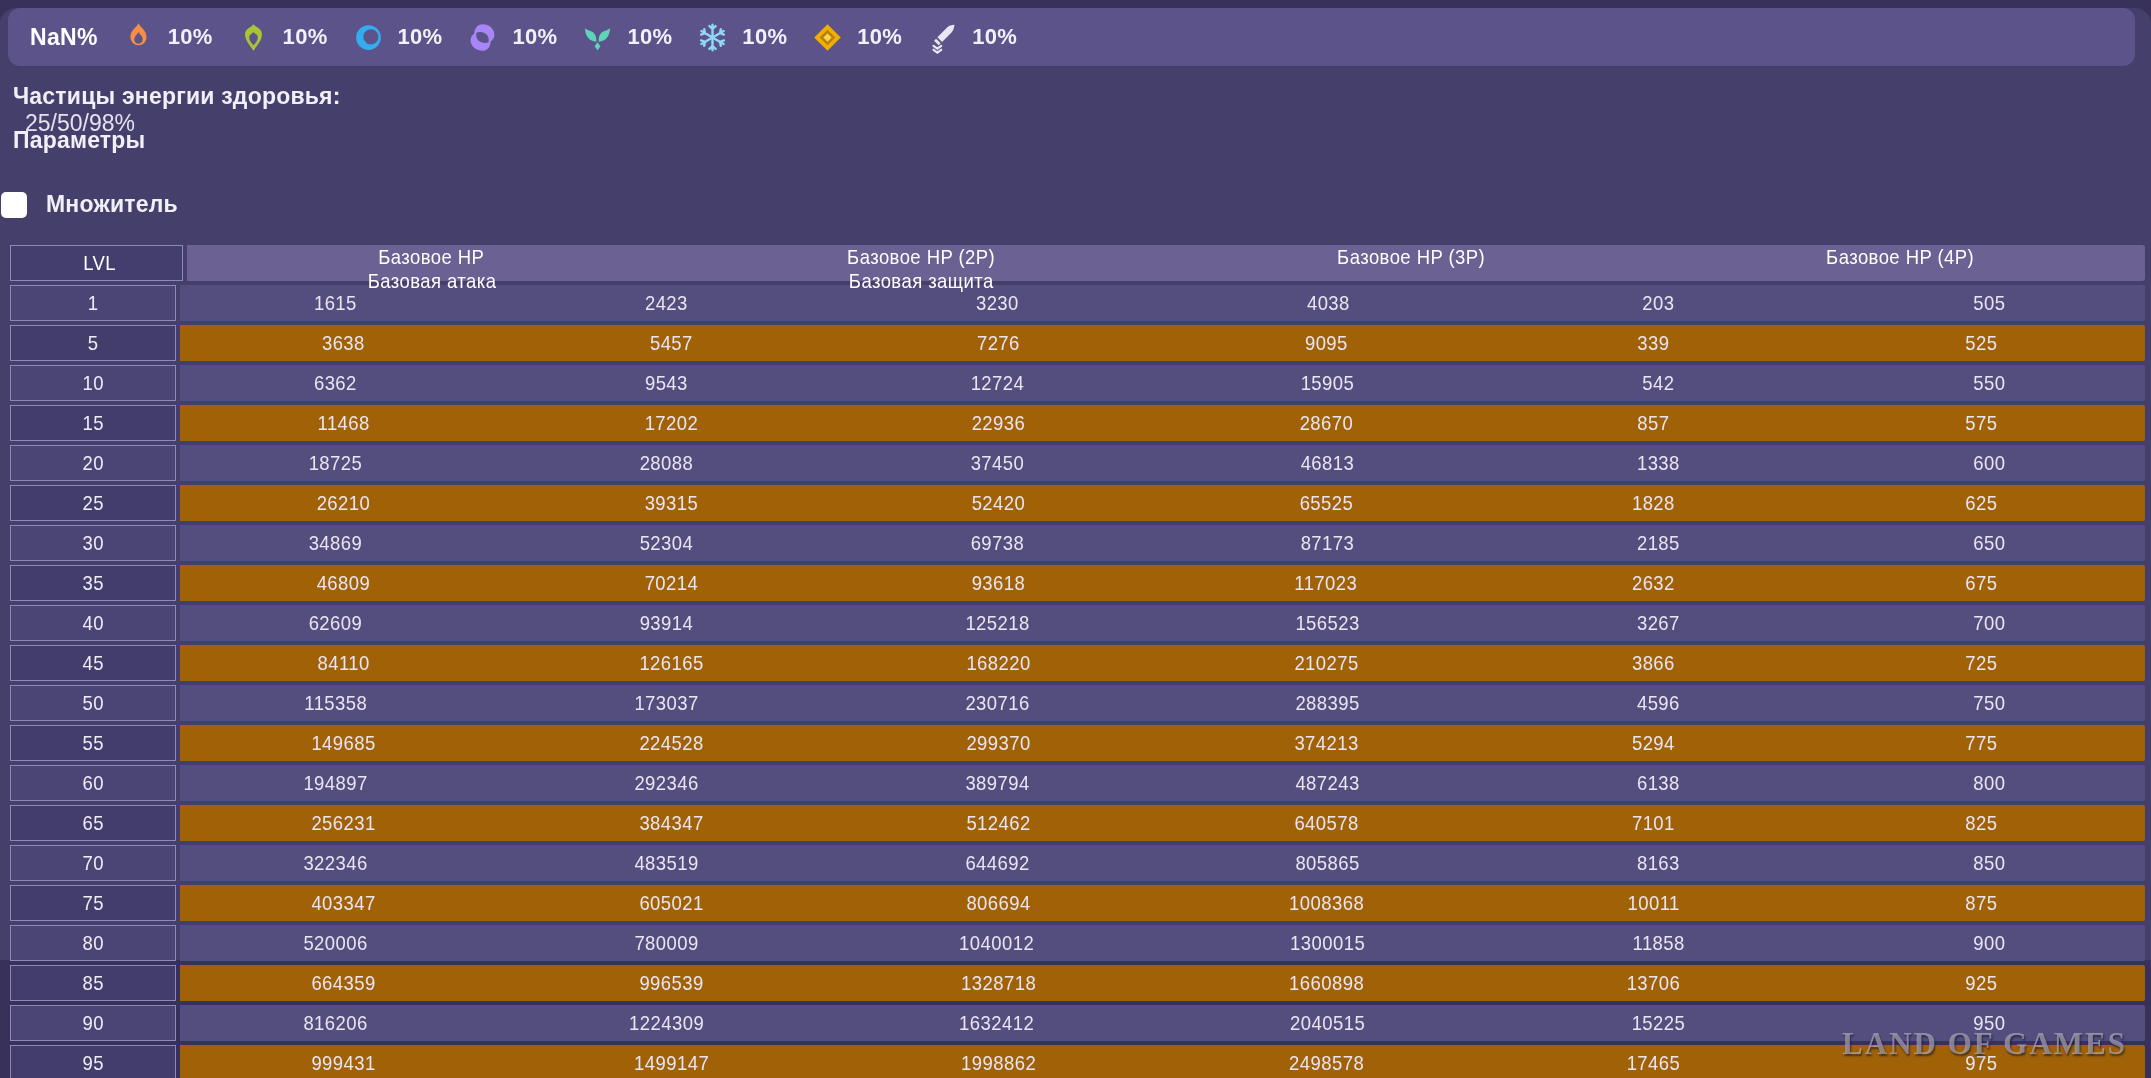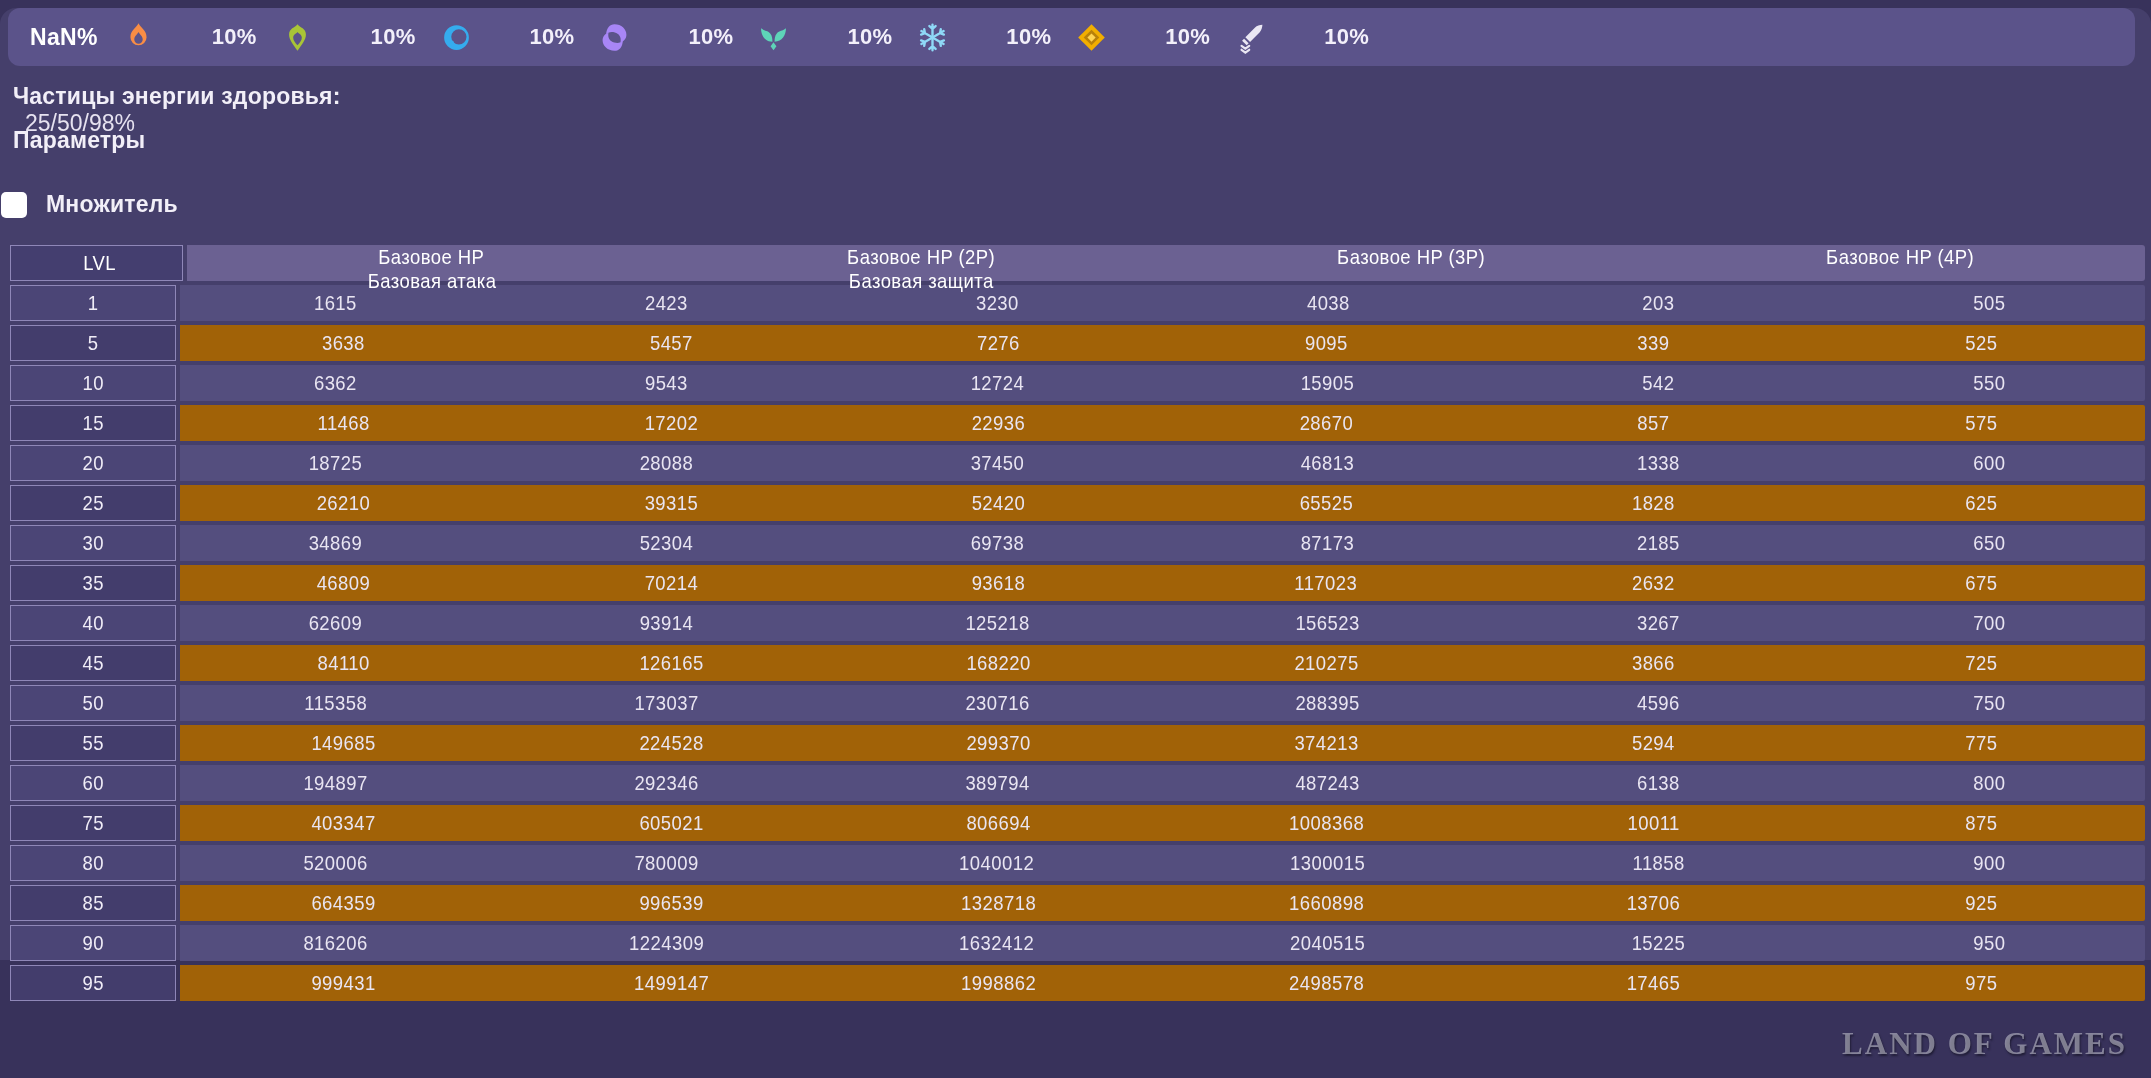--- a/index.html
+++ b/index.html
@@ -13,21 +13,21 @@
     position:absolute;top:8px;left:0;width:2151px;height:952px;
     background:#453f6b;border-radius:16px 16px 0 0;
   }
   
   .elembar{
     position:absolute;top:0;left:8px;width:2127px;height:58px;
     background:#5b538a;border-radius:12px;
     display:flex;align-items:center;padding-left:22px;box-sizing:border-box;
   }
   .nan-label{font-size:23px;font-weight:bold;color:#ffffff;margin-right:24px;letter-spacing:.3px;}
-  .elem-item{display:flex;align-items:center;margin-right:24px;cursor:pointer;gap:44px;}
+  .elem-item{display:flex;align-items:center;margin-right:24px;cursor:pointer;}
   .elem-item svg{width:33px;height:33px;display:block;}
   .elem-pct{font-size:22px;font-weight:bold;color:#f3f0fa;margin-left:13px;letter-spacing:.3px;}
   
   .energy-line{position:absolute;top:75px;left:13px;font-size:23px;color:#f2eff8;display:flex;align-items:flex-start;flex-direction:column;}
   .energy-label{font-weight:bold;letter-spacing:.2px;}
   .energy-value{font-weight:normal;margin-left:12px;color:#e6e2f0;}
   .params-title{position:absolute;top:119px;left:13px;font-size:23px;font-weight:bold;color:#f2eff8;letter-spacing:.2px;}
   .mult-row{position:absolute;top:183px;left:1px;display:flex;align-items:center;}
   .checkbox{width:26px;height:26px;background:#ffffff;border-radius:5px;cursor:pointer;}
   .mult-label{font-size:23px;font-weight:bold;color:#f2eff8;margin-left:19px;letter-spacing:.2px;}
@@ -347,20 +347,46 @@
             <div class="dcell"><span class="cond">194897</span></div>
             <div class="dcell"><span class="cond">292346</span></div>
             <div class="dcell"><span class="cond">389794</span></div>
             <div class="dcell"><span class="cond">487243</span></div>
             <div class="dcell"><span class="cond">6138</span></div>
             <div class="dcell"><span class="cond">800</span></div>
           </div>
         </div>
         <div class="trow dark">
           <div class="lvl-cell">
+            <span class="cond">65</span>
+          </div>
+          <div class="dcells">
+            <div class="dcell"><span class="cond">256231</span></div>
+            <div class="dcell"><span class="cond">384347</span></div>
+            <div class="dcell"><span class="cond">512462</span></div>
+            <div class="dcell"><span class="cond">640578</span></div>
+            <div class="dcell"><span class="cond">7101</span></div>
+            <div class="dcell"><span class="cond">825</span></div>
+          </div>
+        </div>
+        <div class="trow light">
+          <div class="lvl-cell">
+            <span class="cond">70</span>
+          </div>
+          <div class="dcells">
+            <div class="dcell"><span class="cond">322346</span></div>
+            <div class="dcell"><span class="cond">483519</span></div>
+            <div class="dcell"><span class="cond">644692</span></div>
+            <div class="dcell"><span class="cond">805865</span></div>
+            <div class="dcell"><span class="cond">8163</span></div>
+            <div class="dcell"><span class="cond">850</span></div>
+          </div>
+        </div>
+        <div class="trow dark">
+          <div class="lvl-cell">
             <span class="cond">75</span>
           </div>
           <div class="dcells">
             <div class="dcell"><span class="cond">403347</span></div>
             <div class="dcell"><span class="cond">605021</span></div>
             <div class="dcell"><span class="cond">806694</span></div>
             <div class="dcell"><span class="cond">1008368</span></div>
             <div class="dcell"><span class="cond">10011</span></div>
             <div class="dcell"><span class="cond">875</span></div>
           </div>

